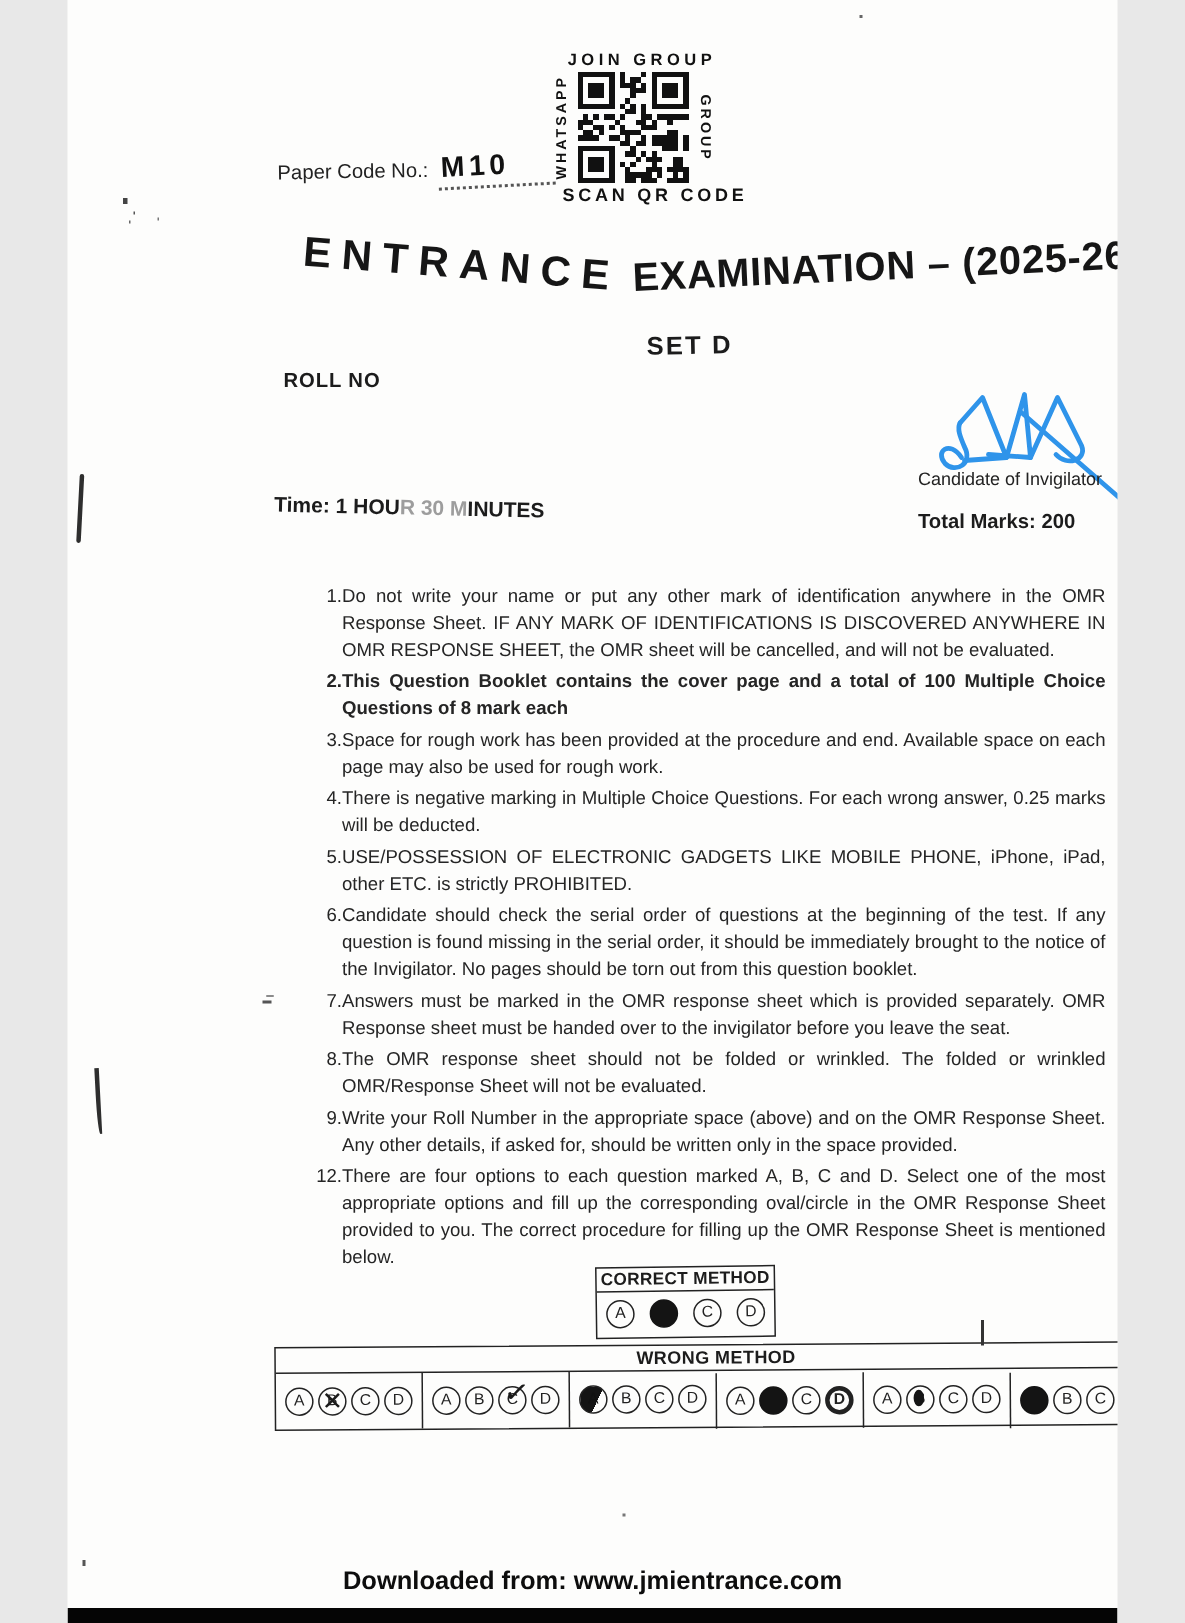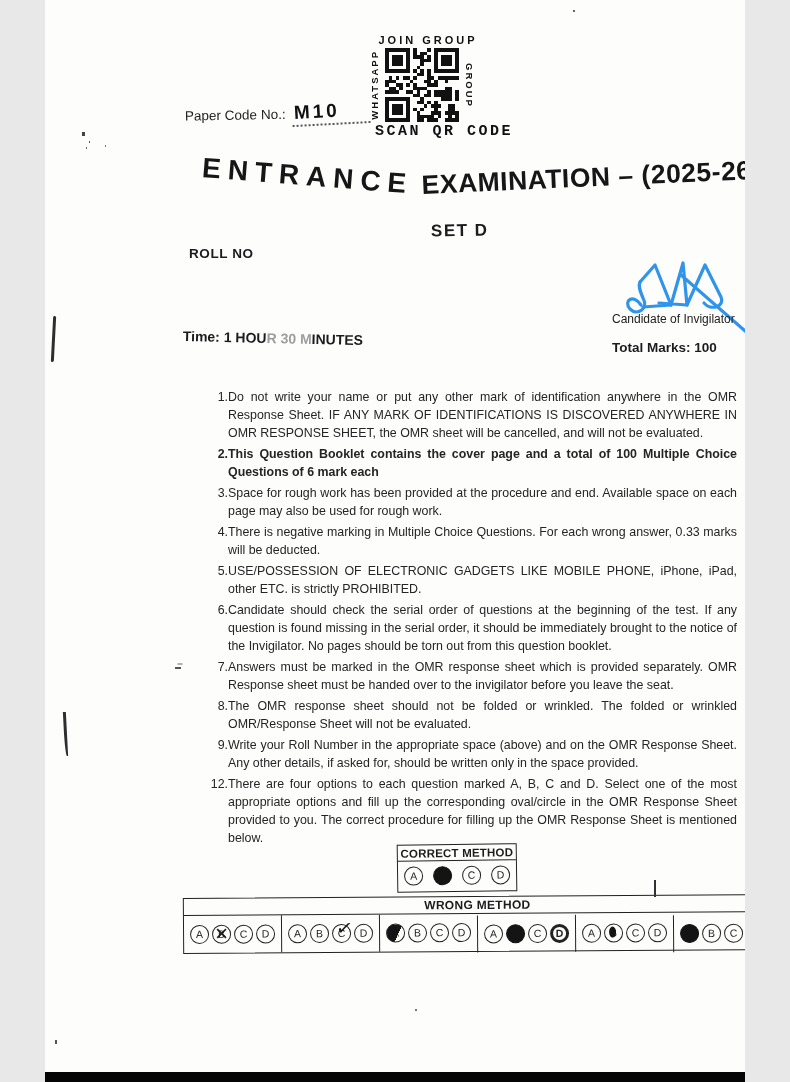--- a/index.html
+++ b/index.html
@@ -11,21 +11,21 @@
   .abs{position:absolute;}
 
   
   .qr-wrap{left:318px;top:34px;width:118px;text-align:center;}
   .qr-top{font-size:11px;font-weight:700;letter-spacing:3px;color:#111;margin-left:12px;white-space:nowrap;}
   .qr-mid{display:flex;align-items:center;justify-content:center;margin-top:2px;}
   .qr-side{font-size:9.5px;font-weight:700;letter-spacing:2px;color:#111;writing-mode:vertical-rl;}
   .qr-side.left{transform:rotate(180deg);margin-right:2px;}
   .qr-side.right{margin-left:2px;}
   #qr-svg{display:block;fill:#111;}
-  .qr-bottom{font-size:15px;font-weight:700;letter-spacing:2.5px;color:#111;margin-top:1px;margin-left:12px;white-space:nowrap;font-family:Liberation Mono, monospace;}
+  .qr-bottom{font-size:12px;font-weight:700;letter-spacing:2.5px;color:#111;margin-top:1px;margin-left:12px;white-space:nowrap;}
 
   
   .paper-code{left:140px;top:102px;font-size:13.5px;color:#222;white-space:nowrap;transform:rotate(-1deg);}
   .paper-code .val{
     display:inline-block;font-size:19px;font-weight:700;letter-spacing:3px;color:#111;
     border-bottom:2px dotted #555;padding:0 30px 1px 2px;margin-left:6px;
     transform:rotate(-2deg) translateY(-1px);
   }
 
   
@@ -264,42 +264,42 @@
   <svg class="abs sig-svg" width="180" height="102" viewBox="0 0 180 102">
     <g fill="none" stroke-width="3.2" stroke-linecap="round" stroke-linejoin="round" stroke="#2f94ea">
       <path d="M44,52 C36,40 26,48 33,56 C40,63 52,56 46,45 C43,38 41,33 43,29"></path>
       <path d="M43,29 L58,12 L74,52 L46,54"></path>
       <path d="M74,52 L86,10 L90,52 L62,50"></path>
       <path d="M90,52 L108,12 L124,44 C128,54 114,58 107,50"></path>
       <path d="M84,22 L170,97"></path>
     </g>
   </svg>
   <div class="abs sig-label">Candidate of Invigilator</div>
-  <div class="abs total-marks">Total Marks: 100</div>
+  <div class="abs total-marks">Total Marks: 200</div>
 
   <div class="abs time-line">
     <span>Time: 1 HOU</span><span class="fade">R 30 M</span><span>INUTES</span>
   </div>
 
   <ol class="abs instructions">
       <li>
         <span class="num">1.</span>
         <span class="txt">Do not write your name or put any other mark of identification anywhere in the OMR Response Sheet. IF ANY MARK OF IDENTIFICATIONS IS DISCOVERED ANYWHERE IN OMR RESPONSE SHEET, the OMR sheet will be cancelled, and will not be evaluated.</span>
       </li>
       <li>
         <span class="num">2.</span>
-        <span class="txt">This Question Booklet contains the cover page and a total of 100 Multiple Choice Questions of 6 mark each</span>
+        <span class="txt">This Question Booklet contains the cover page and a total of 100 Multiple Choice Questions of 8 mark each</span>
       </li>
       <li>
         <span class="num">3.</span>
         <span class="txt">Space for rough work has been provided at the procedure and end.  Available space on each page may also be used for rough work.</span>
       </li>
       <li>
         <span class="num">4.</span>
-        <span class="txt">There is negative marking in Multiple Choice Questions.  For each wrong answer, 0.33 marks will be deducted.</span>
+        <span class="txt">There is negative marking in Multiple Choice Questions.  For each wrong answer, 0.25 marks will be deducted.</span>
       </li>
       <li>
         <span class="num">5.</span>
         <span class="txt">USE/POSSESSION OF ELECTRONIC GADGETS LIKE MOBILE PHONE, iPhone, iPad, other ETC. is strictly PROHIBITED.</span>
       </li>
       <li>
         <span class="num">6.</span>
         <span class="txt">Candidate should check the serial order of questions at the beginning of the test.  If any question is found missing in the serial order, it should be immediately brought to the notice of the Invigilator.  No pages should be torn out from this question booklet.</span>
       </li>
       <li>
@@ -427,20 +427,21 @@
           <span class="bubble circle">
             <span class="bl">C</span>
           </span>
           <span class="bubble filled">
             <span class="bl">D</span>
           </span>
         </div>
       </div>
   </div>
 
+  <div class="abs footer">Downloaded from: www.jmientrance.com</div>
   <div class="abs bottom-bar"></div>
 
   <div class="art" style="left:7px;top:316px;width:3px;height:46px;transform:rotate(3deg);border-radius:2px;"></div>
   <div class="art" style="left:19px;top:712px;width:3px;height:44px;transform:rotate(-3deg);border-radius:0 0 0 60%;"></div>
   <div class="art" style="left:37px;top:132px;width:3px;height:4px;background:#444;box-shadow:6px 8px 0 -1px #555, 3px 14px 0 -1px #666, 22px 12px 0 -1px #777;"></div>
   <div class="art" style="left:130px;top:667px;width:6px;height:2px;background:#555;box-shadow:2px -4px 0 -0.5px #666;"></div>
   <div class="art" style="left:762px;top:15px;width:2px;height:3px;background:#444;"></div>
   <div class="art" style="left:528px;top:10px;width:2px;height:2px;background:#666;"></div>
   <div class="art" style="left:740px;top:716px;width:3px;height:3px;background:#555;"></div>
   <div class="art" style="left:10px;top:1040px;width:2px;height:4px;background:#555;"></div>

